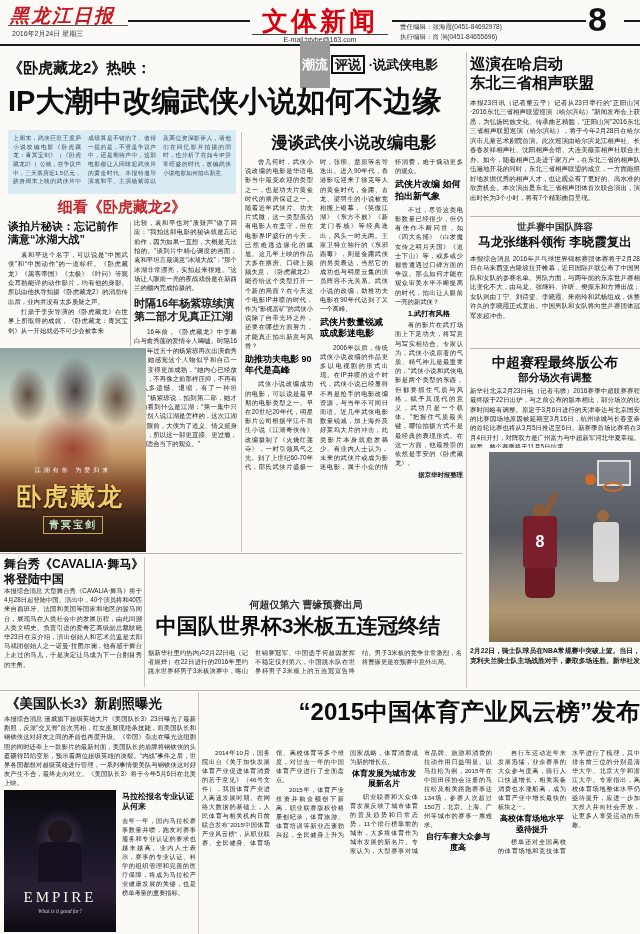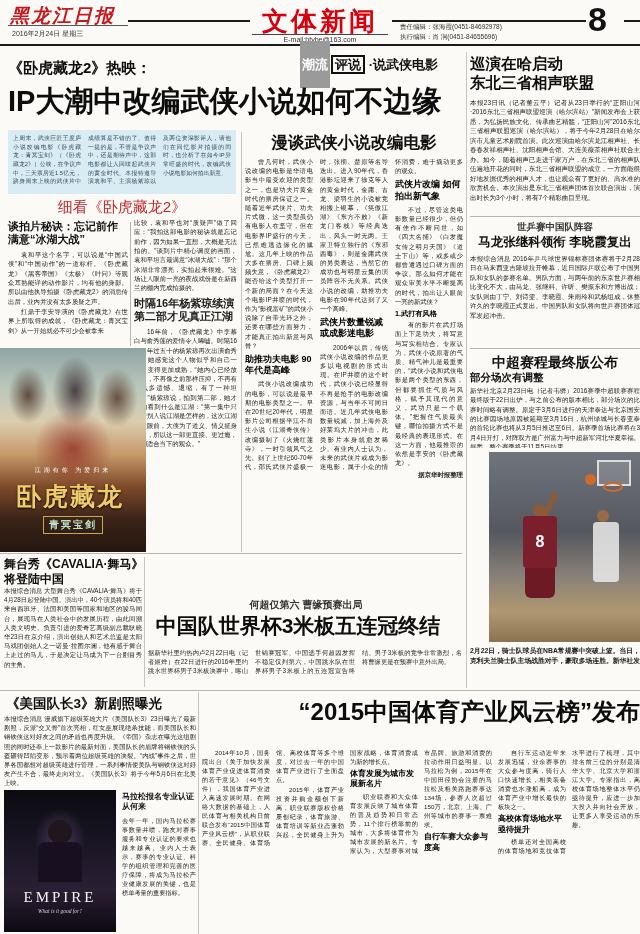--- a/index.html
+++ b/index.html
@@ -7,21 +7,21 @@
   body{position:relative;background:#fbfaf6;font-family:"Liberation Sans",sans-serif;color:#111}
   .abs{position:absolute}
   .serif{font-family:"Liberation Serif",serif}
   .bt{font-size:6.4px;line-height:1.46;text-align:justify;color:#222;overflow:hidden}
   .bt p{text-indent:13px;margin:0 0 1px}
   .hd{font-weight:900;color:#0d0d0d}
   .hrule{background:#1a1a1a}
   .lrule{background:#b9b5ac}
   .vrule{background:#c8c4ba;width:1px}
   .subhead{font-weight:800;font-size:9px;line-height:1.25;margin:4px 0 3px;text-align:left;color:#000}
-  .subhead2{font-weight:800;font-size:7.2px;line-height:1.3;margin:3px 0 2px;text-align:left;color:#000}
+  .subhead2{font-weight:800;font-size:7.2px;line-height:1.3;margin:3px 0 2px;text-align:center;color:#000}
   .credit{text-align:right;font-weight:700;font-size:6.4px;margin-top:3px}
   .cols3{column-count:3;column-gap:7px}
   .cols6{column-count:6;column-gap:6px}
   .tag-gray{background:#9a9a9a;color:#fff;font-weight:800;padding:16px 2px}
   .tag-box{border:2px solid #111;color:#111;font-weight:900;padding:0 2px;margin-left:1px}
   .cap{font-size:6.8px;line-height:1.4;font-weight:600;text-align:justify;color:#222}
   
   .ct-poster{background:linear-gradient(180deg,#8fa5a3 0%,#bcc8bc 20%,#dacdb0 36%,#c89a6a 52%,#7e4a2a 68%,#3a2317 84%,#241710 100%);overflow:hidden}
   .fig{position:absolute;border-radius:50%}
   .nba{background:linear-gradient(180deg,#70747c 0%,#55585f 42%,#8a8278 66%,#b09770 84%,#8a744f 100%);overflow:hidden}
@@ -47,21 +47,21 @@
 
 <div class="abs hd" style="left:8px;top:59px;font-size:15px">《卧虎藏龙2》热映：</div>
 <div class="abs" style="left:300px;top:56px;font-size:13px">
   <span class="tag-gray">潮流</span><span class="tag-box">评说</span>
   <span style="font-weight:900">·说武侠电影</span>
 </div>
 <div class="abs hd" style="left:8px;top:82px;width:458px;font-size:29px;letter-spacing:0;white-space:nowrap">IP大潮中改编武侠小说如何不边缘</div>
 
 <div class="abs cols3" style="left:8px;top:130px;width:228px;height:64px;background:#d9ecf4;padding:4px 5px;font-size:5.8px;line-height:1.5;text-align:justify;color:#2e4a5a">上周末，武侠巨匠王度庐小说改编电影《卧虎藏龙：青冥宝剑》（《卧虎藏龙2》）公映，在争议声中，三天票房近1.5亿元，跻身周末上映的武侠片中成绩算是不错的了。值得一提的是，不管是争议声中，还是期待声中，这部电影都让人回味起武侠片的黄金时代。本报特邀导演袁和平、主演杨紫琼以及两位资深影评人，请他们在回忆影片拍摄的同时，也分析了在如今IP异常旺盛的时代，改编武侠小说电影如何拍出新意。</div>
 
-<div class="abs" style="left:8px;top:198px;width:228px;text-align:center;font-size:15px;font-weight:400;color:#c3272b">细看《卧虎藏龙2》</div>
+<div class="abs" style="left:8px;top:198px;width:228px;text-align:center;font-size:15px;font-weight:700;color:#c3272b">细看《卧虎藏龙2》</div>
 <div class="abs" style="left:8px;top:220px;width:120px;font-size:11px;font-weight:800;line-height:1.2">
   <div>谈拍片秘诀：忘记前作</div>
   <div>满意“冰湖大战”</div>
 </div>
 <div class="abs bt" style="left:8px;top:250px;width:120px;height:96px">
   <p>袁和平这个名字，可以说是“中国武侠”和“中国动作”的一道标杆。《卧虎藏龙》《黑客帝国》《太极》《叶问》等观众耳熟能详的动作影片，均有他的身影。所以由他执导拍摄《卧虎藏龙2》的消息传出后，业内并没有太多质疑之声。</p>
   <p>扛鼎于李安导演的《卧虎藏龙》在世界上所取得的成就，《卧虎藏龙：青冥宝剑》从一开始就必不可少会被拿来</p>
 </div>
 <div class="abs lrule" style="left:130px;top:222px;width:1px;height:124px"></div>
 <div class="abs bt" style="left:134px;top:218px;width:103px;height:336px">
@@ -106,21 +106,21 @@
 </div>
 <div class="abs bt" style="left:470px;top:98px;width:170px;height:116px;font-size:6.5px">本报23日讯（记者董云平）记者从23日举行的“正阳山河·2016东北三省相声联盟巡演（哈尔滨站）”新闻发布会上获悉，为弘扬民族文化、传承曲艺精髓，“正阳山河”2016东北三省相声联盟巡演（哈尔滨站），将于今年2月28日在哈尔滨市儿童艺术剧院首演。此次巡演由哈尔滨龙江相声社、长春春发祥相声社、沈阳相声会馆、大连美薇茶相声社联合主办。如今，随着相声已走进千家万户，在东北三省的相声队伍遍地开花的同时，东北三省相声联盟的成立，一方面能很好地发掘优秀的相声人才，也让观众有了更好的、高水准的欣赏机会。本次演出是东北三省相声团体首次联合演出，演出时长为3个小时，将有7个精彩曲目呈现。</div>
 
 <div class="abs lrule" style="left:470px;top:216px;width:170px;height:1px"></div>
 <div class="abs" style="left:470px;top:221px;width:170px;text-align:center;font-size:9.5px;font-weight:800;color:#333">世乒赛中国队阵容</div>
 <div class="abs" style="left:470px;top:234px;width:170px;text-align:center;font-size:12.5px;font-weight:900">马龙张继科领衔 李晓霞复出</div>
 <div class="abs bt" style="left:470px;top:254px;width:170px;height:90px;font-size:6.5px">本报综合消息 2016年乒乓球世界锦标赛团体赛将于2月28日在马来西亚吉隆坡拉开帷幕，近日国际乒联公布了中国男队和女队的参赛名单。男队方面，与两年前的东京世乒赛相比变化不大，由马龙、张继科、许昕、樊振东和方博出战；女队则由丁宁、刘诗雯、李晓霞、朱雨玲和武杨组成，休整许久的李晓霞正式复出。中国男队和女队将向世乒赛团体冠军发起冲击。</div>
 
 <div class="abs lrule" style="left:470px;top:348px;width:170px;height:1px"></div>
 <div class="abs" style="left:470px;top:354px;width:170px;text-align:center;font-size:14px;font-weight:900">中超赛程最终版公布</div>
-<div class="abs" style="left:470px;top:371px;width:170px;text-align:left;font-size:10.5px;font-weight:800">部分场次有调整</div>
+<div class="abs" style="left:470px;top:371px;width:170px;text-align:center;font-size:10.5px;font-weight:800">部分场次有调整</div>
 <div class="abs bt" style="left:470px;top:386px;width:170px;height:62px;font-size:6.4px">新华社北京2月23日电（记者韦骅）2016赛季中超联赛赛程最终版于22日出炉，与之前公布的版本相比，部分场次的比赛时间略有调整。原定于3月6日进行的天津泰达与北京国安的比赛因场地原因被延期至3月16日，杭州绿城与长春亚泰的首轮比赛也将从3月5日推迟至6日。新赛季首场比赛将在3月4日开打，对阵双方是广州富力与中超新军河北华夏幸福。据悉，整个赛季将于11月5日结束。</div>
 
 <div class="abs nba" style="left:489px;top:452px;width:151px;height:190px">
   <div class="abs" style="left:108px;top:8px;width:34px;height:26px;border:2px solid #dcdcdc;background:rgba(255,255,255,.15)"></div>
   <div class="abs" style="left:114px;top:30px;width:20px;height:10px;border:2px solid #d06a2a;border-radius:50%"></div>
   <div class="abs" style="left:96px;top:22px;width:11px;height:11px;border-radius:50%;background:#d06a2a"></div>
   <div class="abs" style="left:44px;top:52px;width:13px;height:13px;border-radius:50%;background:#8a5a3a"></div>
   <div class="abs" style="left:58px;top:40px;width:6px;height:26px;background:#8a5a3a;transform:rotate(28deg)"></div>
   <div class="abs" style="left:34px;top:64px;width:34px;height:52px;background:#7a1f2b;border-radius:4px;text-align:center;color:#fff;font-weight:900;font-size:16px;line-height:52px">8</div>
   <div class="abs" style="left:36px;top:116px;width:30px;height:30px;background:#6e1a24;border-radius:0 0 6px 6px"></div>

